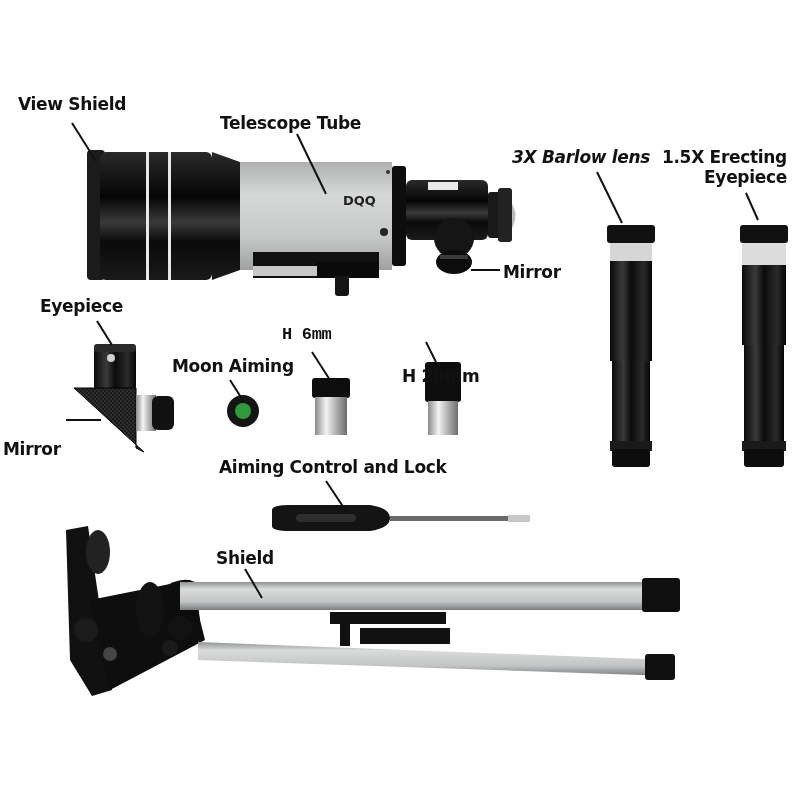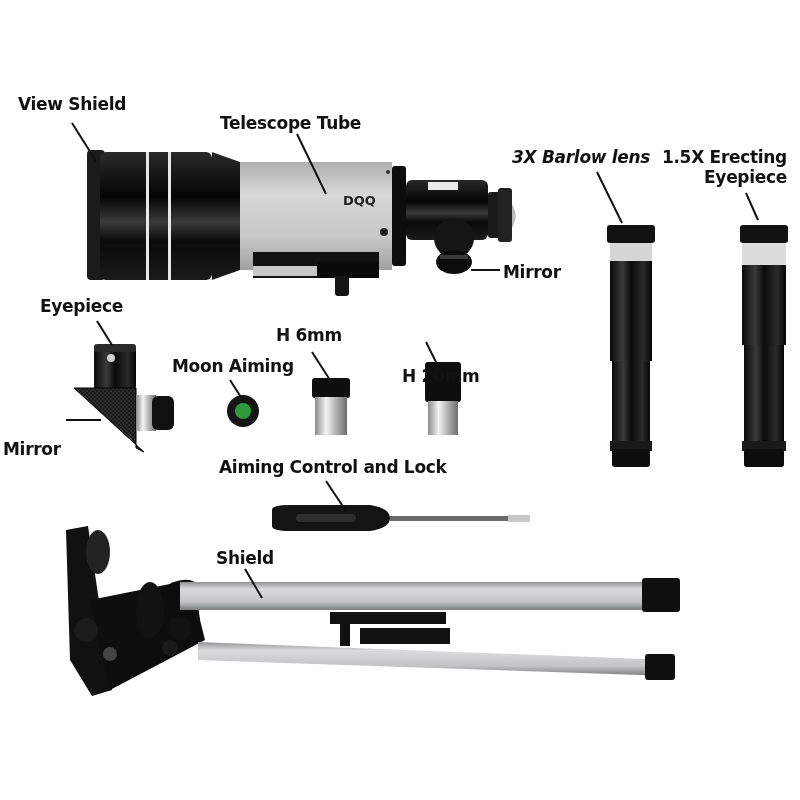--- a/index.html
+++ b/index.html
@@ -178,19 +178,19 @@
   </svg>
 
   <div class="lbl" style="left:18px;top:94px;">View Shield</div>
   <div class="lbl" style="left:220px;top:113px;text-align:center;">Telescope Tube</div>
   <div class="lbl" style="left:512px;top:147px;font-style:italic;">3X Barlow lens</div>
   <div class="lbl r" style="right:13px;top:147px;">1.5X Erecting</div>
   <div class="lbl r" style="right:13px;top:167px;">Eyepiece</div>
   <div class="lbl" style="left:503px;top:262px;">Mirror</div>
   <div class="lbl" style="left:40px;top:296px;">Eyepiece</div>
   <div class="lbl" style="left:172px;top:356px;">Moon Aiming</div>
-  <div class="lbl" style="left:276px;top:325px;">H 6mm</div>
+  <div class="lbl" style="left:282px;top:325px;font-family:Liberation Mono, monospace;">H 6mm</div>
   <div class="lbl" style="left:402px;top:318px;margin-top:48px;">H 20mm</div>
   <div class="lbl" style="left:3px;top:411px;margin-top:28px;">Mirror</div>
   <div class="lbl" style="left:219px;top:457px;">Aiming Control and Lock</div>
   <div class="lbl" style="left:216px;top:548px;">Shield</div>
 
 </div>
 
 </body></html>

